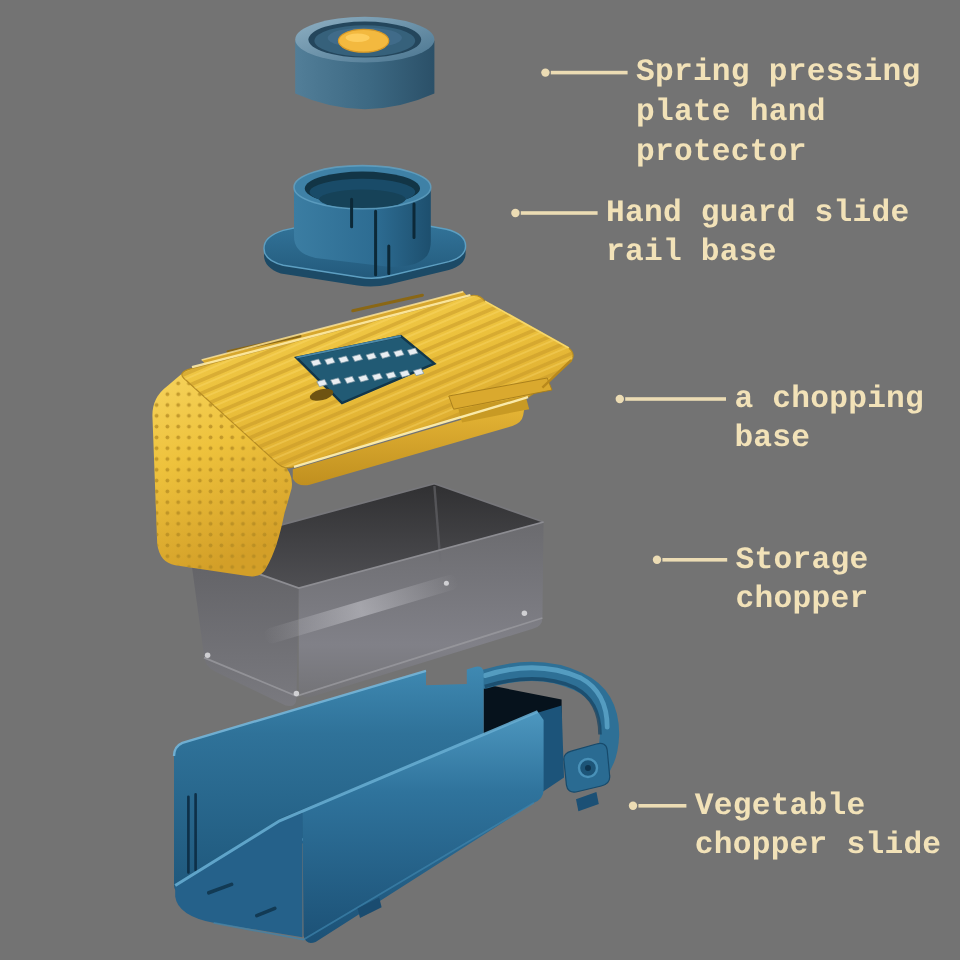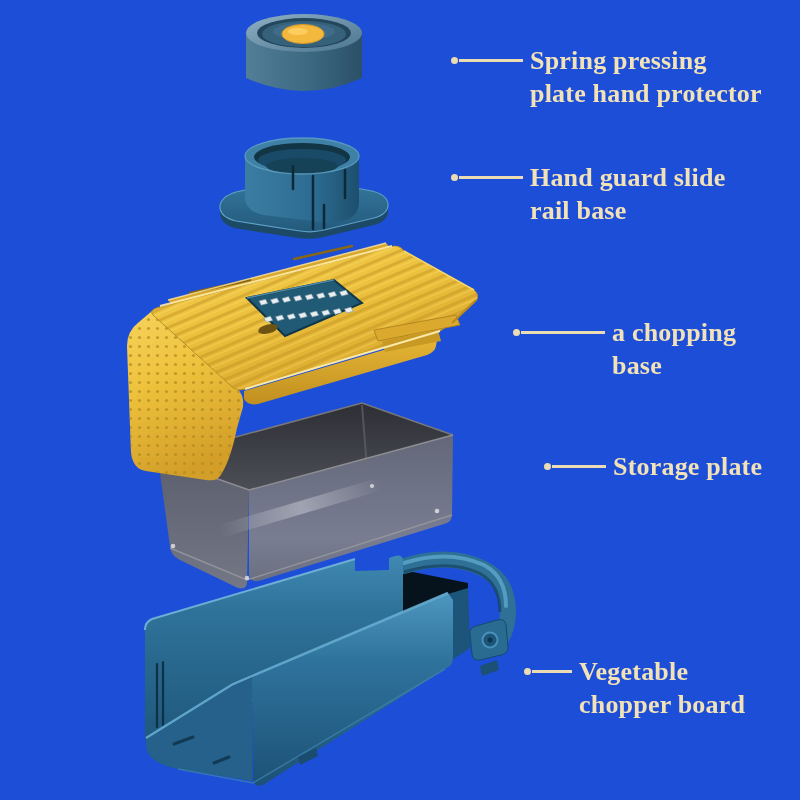--- a/index.html
+++ b/index.html
@@ -1,17 +1,17 @@
 <!DOCTYPE html>
 <html style="--text: #f2e2b8; --leader: #ecdcb4;"><head>
 <meta charset="utf-8">
 <style>
   html,body{margin:0;padding:0;background:#000;}
-  .stage{position:relative;width:800px;height:800px;background:#1d4ed8;overflow:hidden;
-         font-family:Liberation Serif, serif;}
+  .stage{position:relative;width:800px;height:800px;background:#737373;overflow:hidden;
+         font-family:Liberation Mono, monospace;}
   .stage svg{position:absolute;left:0;top:0;}
   .label{position:absolute;display:flex;align-items:flex-start;}
   .leader{display:flex;align-items:center;height:33px;flex:0 0 auto;}
   .dot{width:7px;height:7px;border-radius:50%;background:var(--leader,#ecdcb4);}
   .line{height:3px;background:var(--leader,#ecdcb4);margin-left:1px;}
   .text{margin-left:7px;font-size:26px;line-height:33px;font-weight:600;
         color:var(--text,#f2e2b8);white-space:pre-line;letter-spacing:.2px;}
 </style>
 </head>
 <body style="background: rgb(0, 0, 0);">
@@ -218,21 +218,21 @@
 
   <div class="label" style="left:451px;top:44px">
     <span class="leader">
       <span class="dot"></span>
       <span class="line" style="width:64px"></span>
     </span>
     <span class="text">Spring pressing
 plate hand protector</span>
   </div>
 
-  <div class="label" style="left:451px;top:161px">
+  <div class="label" style="left:426px;top:161px">
     <span class="leader">
       <span class="dot"></span>
       <span class="line" style="width:64px"></span>
     </span>
     <span class="text">Hand guard slide
 rail base</span>
   </div>
 
   <div class="label" style="left:513px;top:316px">
     <span class="leader">
@@ -241,25 +241,25 @@
     </span>
     <span class="text">a chopping
 base</span>
   </div>
 
   <div class="label" style="left:544px;top:450px">
     <span class="leader">
       <span class="dot"></span>
       <span class="line" style="width:54px"></span>
     </span>
-    <span class="text">Storage plate</span>
+    <span class="text">Storage chopper</span>
   </div>
 
   <div class="label" style="left:524px;top:655px">
     <span class="leader">
       <span class="dot"></span>
       <span class="line" style="width:40px"></span>
     </span>
     <span class="text">Vegetable
-chopper board</span>
+chopper slide</span>
   </div>
 
 </div>
 
 </body></html>

